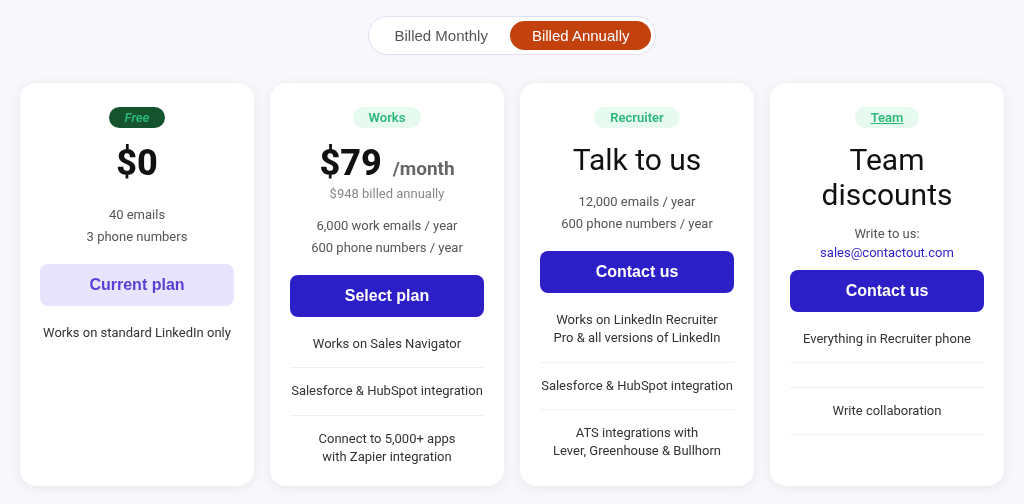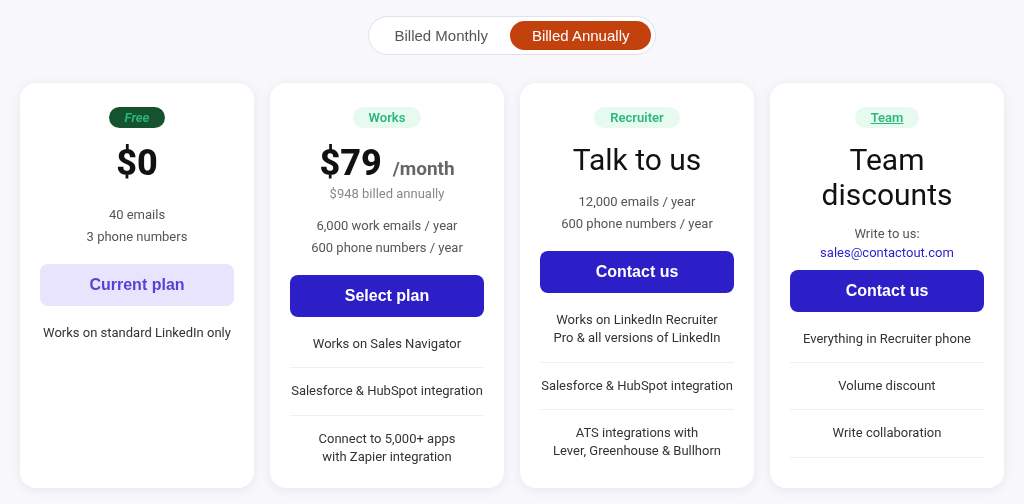--- a/index.html
+++ b/index.html
@@ -202,19 +202,18 @@
     <div class="plan-card">
       <span class="plan-badge badge-team">Team</span>
       <div class="plan-price-talk">Team discounts</div>
       <div class="write-us">Write to us:</div>
       <a class="contact-link" href="mailto:sales@contactout.com">sales@contactout.com</a>
       <div style="height:10px;"></div>
       <button class="plan-btn btn-select">Contact us</button>
       <div class="plan-features">
         <div class="plan-feature">Everything in Recruiter phone</div>
         <div class="divider"></div>
-        <div class="plan-feature">Volume discount</div>
         <div class="divider"></div>
         <div class="plan-feature">Write collaboration</div>
         <div class="divider"></div>
       </div>
     </div>
   </div>
 
 </body></html>

